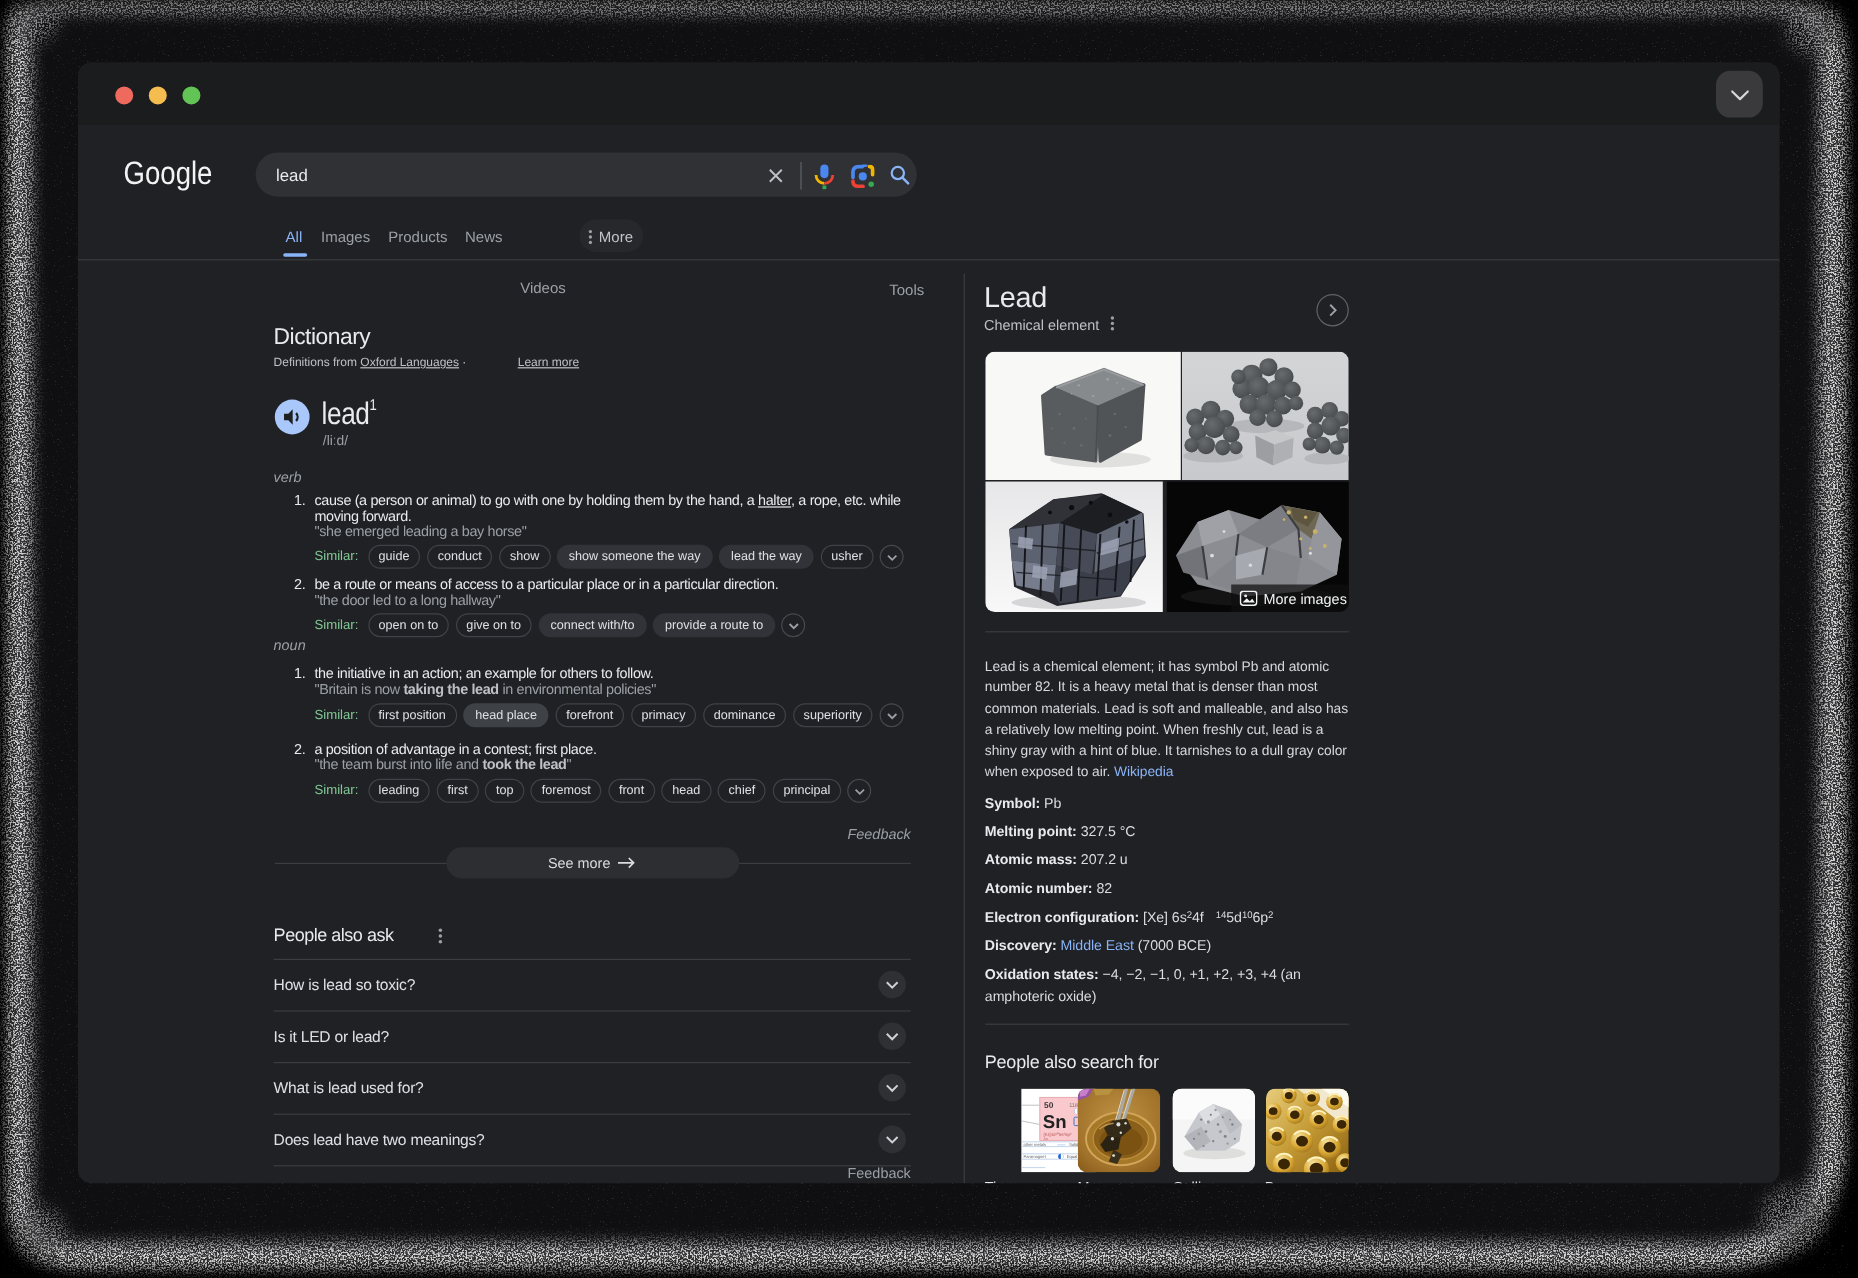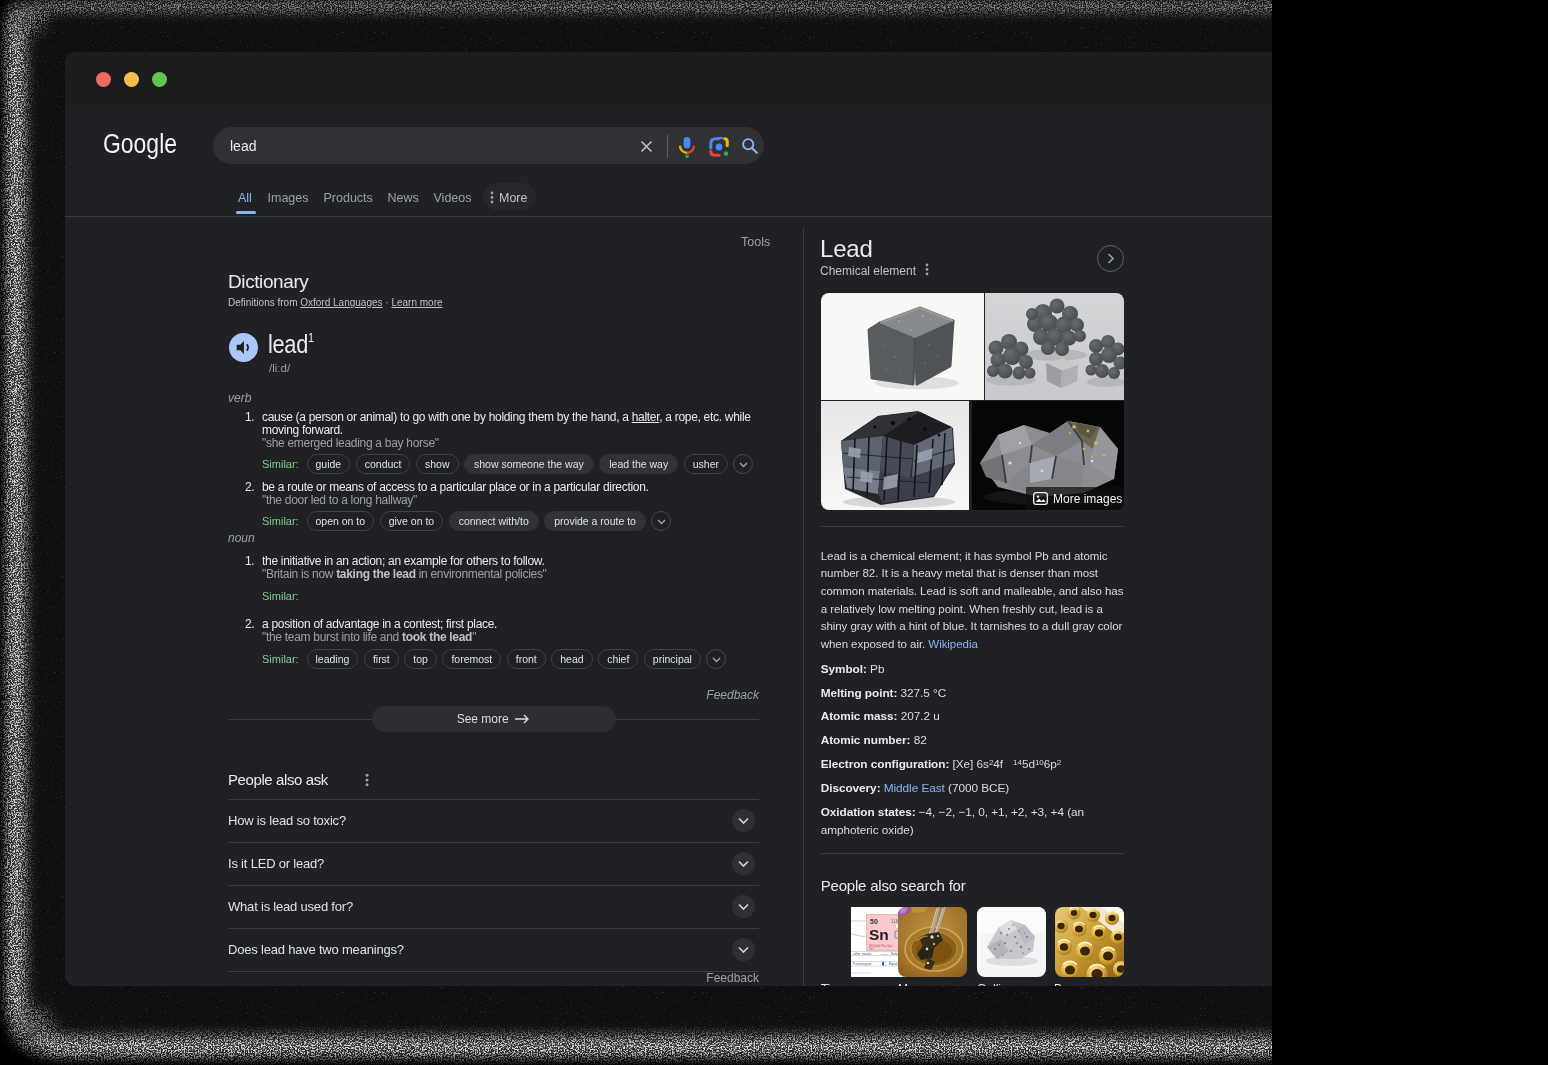--- a/index.html
+++ b/index.html
@@ -1,16 +1,16 @@
 <!DOCTYPE html>
 <html><head><meta charset="utf-8">
 <style>
 html,body{margin:0;padding:0;background:#000;}
 body{width:1548px;height:1065px;overflow:hidden;font-family:"Liberation Sans",sans-serif;}
-.stage{position:relative;width:1272px;height:1065px;overflow:hidden;}
+.stage{position:relative;width:1548px;height:1065px;overflow:hidden;}
 .bgsvg{position:absolute;left:0;top:0;}
 .win{position:absolute;left:65px;top:52px;width:1418px;height:934px;background:#202124;border-radius:11px;overflow:hidden;}
 .titlebar{position:absolute;left:0;top:0;width:1418px;height:52px;background:#1b1c1e;}
 .tl{position:absolute;top:19.5px;width:15px;height:15px;border-radius:50%;}
 .dropbtn{position:absolute;left:1365px;top:7px;width:39px;height:39px;border-radius:12px;background:#3a3a3c;display:flex;align-items:center;justify-content:center;}
 .abs{position:absolute;}
 .t1{color:#e8eaed}.t2{color:#9aa0a6}.t3{color:#bdc1c6}.blue{color:#8ab4f8}.green{color:#81c995}
 .searchbar{position:absolute;left:148px;top:75px;width:551px;height:37px;border-radius:19px;background:#2f3134;}
 .tab{position:absolute;top:139px;font-size:12.5px;line-height:14px;color:#9aa0a6;}
 .chip{display:inline-block;height:20px;line-height:20px;border-radius:10px;padding:0 10px;font-size:10.5px;color:#dde1e5;margin-right:5.5px;vertical-align:top;}
@@ -87,32 +87,32 @@
 <svg class="abs" style="left:527.5px;top:9.5px;" width="18" height="18" viewBox="-9 -9 18 18">
 <circle cx="-1.8" cy="-1.8" r="5.1" fill="none" stroke="#8ab4f8" stroke-width="1.9"></circle>
 <path d="M 2,2 L 6.8,6.8" stroke="#8ab4f8" stroke-width="2.1" stroke-linecap="round"></path>
 </svg>
 </div>
 <div class="tab" style="left:173px;color:#8ab4f8;">All</div>
 <div class="abs" style="left:171px;top:158.5px;width:20px;height:3px;border-radius:2px;background:#8ab4f8;"></div>
 <div class="tab" style="left:202.5px;">Images</div>
 <div class="tab" style="left:258.5px;">Products</div>
 <div class="tab" style="left:322.5px;">News</div>
-<div class="tab" style="left:368.5px;">Videos</div>
+<div class="tab" style="left:368.5px;margin-top:42px;">Videos</div>
 <div class="abs" style="left:418px;top:131px;width:53px;height:27px;border-radius:13.5px;background:#27282b;"></div>
 <svg class="abs" style="left:425px;top:139px;" width="4" height="13" viewBox="0 0 4 13">
         <circle cx="2" cy="2" r="1.4" fill="#9aa0a6"></circle>
         <circle cx="2" cy="6.5" r="1.4" fill="#9aa0a6"></circle>
         <circle cx="2" cy="11" r="1.4" fill="#9aa0a6"></circle>
       </svg>
 <div class="tab" style="left:434px;color:#c0c4c9;">More</div>
 <div class="tab" style="left:676px;margin-top:44px;">Tools</div>
 <div class="divh" style="left:0;top:164px;width:1418px;"></div>
 <div class="abs t1" style="left:163px;top:219px;font-size:19px;line-height:21px;letter-spacing:-0.4px;">Dictionary</div>
-<div class="abs t3" style="left:163px;top:245px;font-size:10px;line-height:12px;">Definitions from <span style="text-decoration:underline;">Oxford Languages</span> · <span style="text-decoration:underline;">Learn more</span></div>
+<div class="abs t3" style="left:163px;top:245px;font-size:10px;line-height:12px;">Definitions from <span style="text-decoration:underline;">Oxford Languages</span> · <span style="text-decoration:underline;margin-left:40px;">Learn more</span></div>
 <div class="abs" style="left:164px;top:281px;width:29px;height:29px;border-radius:50%;background:#a9c7fa;">
 <svg width="29" height="29" viewBox="-14.5 -14.5 29 29">
           <g fill="#1d1e20" stroke="none">
             <polygon points="-6.8,-2.8 -3.2,-2.8 0.4,-6.4 0.4,6.4 -3.2,2.8 -6.8,2.8"></polygon>
           </g>
           <path d="M 3.2,-3.2 A 4.6,4.6 0 0 1 3.2,3.2" fill="none" stroke="#1d1e20" stroke-width="1.9"></path>
         </svg>
 </div>
 <div class="abs t1" style="left:203px;top:272px;font-size:26px;line-height:27px;letter-spacing:-0.4px;transform:scaleX(0.84);transform-origin:left top;">lead<span style="font-size:13px;vertical-align:11px;">1</span></div>
 <div class="abs t2" style="left:204px;top:310px;font-size:11.5px;line-height:12px;">/liːd/</div>
@@ -127,20 +127,25 @@
 <div class="abs def" style="left:180px;top:428.5px;"><span style="display:inline-block;width:17px;">2.</span>be a route or means of access to a particular place or in a particular direction.<br><span style="display:inline-block;width:17px;"></span><span class="qt">"the door led to a long hallway"</span></div>
 <div class="abs green" style="left:197px;top:463px;font-size:11px;line-height:12px;">Similar:</div>
 <div class="abs" style="left:241.5px;top:458.5px;white-space:nowrap;">
 <span class="chip chipo">open on to</span><span class="chip chipo">give on to</span><span class="chip chipf">connect with/to</span><span class="chip chipf">provide a route to</span><span class="chipdown"><svg width="19" height="19" viewBox="-9.5 -9.5 19 19">
             <path d="M-3.5,-1.5 L0,2 L3.5,-1.5" fill="none" stroke="#9aa0a6" stroke-width="1.5"></path>
           </svg></span>
 </div>
 <div class="abs t2" style="left:163px;top:479.5px;font-size:12px;line-height:13px;font-style:italic;">noun</div>
 <div class="abs def" style="left:180px;top:502.5px;"><span style="display:inline-block;width:17px;">1.</span>the initiative in an action; an example for others to follow.<br><span style="display:inline-block;width:17px;"></span><span class="qt">"Britain is now <b style="color:#bdc1c6;">taking the lead</b> in environmental policies"</span></div>
 <div class="abs green" style="left:197px;top:538px;font-size:11px;line-height:12px;">Similar:</div>
+<div class="abs" style="left:241.5px;top:533.5px;white-space:nowrap;">
+<span class="chip chipo">first position</span><span class="chip" style="background:#3e4146;">head place</span><span class="chip chipo">forefront</span><span class="chip chipo">primacy</span><span class="chip chipo">dominance</span><span class="chip chipo">superiority</span><span class="chipdown"><svg width="19" height="19" viewBox="-9.5 -9.5 19 19">
+            <path d="M-3.5,-1.5 L0,2 L3.5,-1.5" fill="none" stroke="#9aa0a6" stroke-width="1.5"></path>
+          </svg></span>
+</div>
 <div class="abs def" style="left:180px;top:565.5px;"><span style="display:inline-block;width:17px;">2.</span>a position of advantage in a contest; first place.<br><span style="display:inline-block;width:17px;"></span><span class="qt">"the team burst into life and <b style="color:#bdc1c6;">took the lead</b>"</span></div>
 <div class="abs green" style="left:197px;top:601px;font-size:11px;line-height:12px;">Similar:</div>
 <div class="abs" style="left:241.5px;top:596.5px;white-space:nowrap;">
 <span class="chip chipo">leading</span><span class="chip chipo">first</span><span class="chip chipo">top</span><span class="chip chipo">foremost</span><span class="chip chipo">front</span><span class="chip chipo">head</span><span class="chip chipo">chief</span><span class="chip chipo">principal</span><span class="chipdown"><svg width="19" height="19" viewBox="-9.5 -9.5 19 19">
             <path d="M-3.5,-1.5 L0,2 L3.5,-1.5" fill="none" stroke="#9aa0a6" stroke-width="1.5"></path>
           </svg></span>
 </div>
 <div class="abs t2" style="left:163px;top:636.5px;width:531px;text-align:right;font-size:12px;line-height:13px;font-style:italic;">Feedback</div>
 <div class="divh" style="left:164px;top:667px;width:530px;"></div>
 <div class="abs" style="left:307px;top:654px;width:244px;height:26px;border-radius:13px;background:#2d2e31;text-align:center;">

